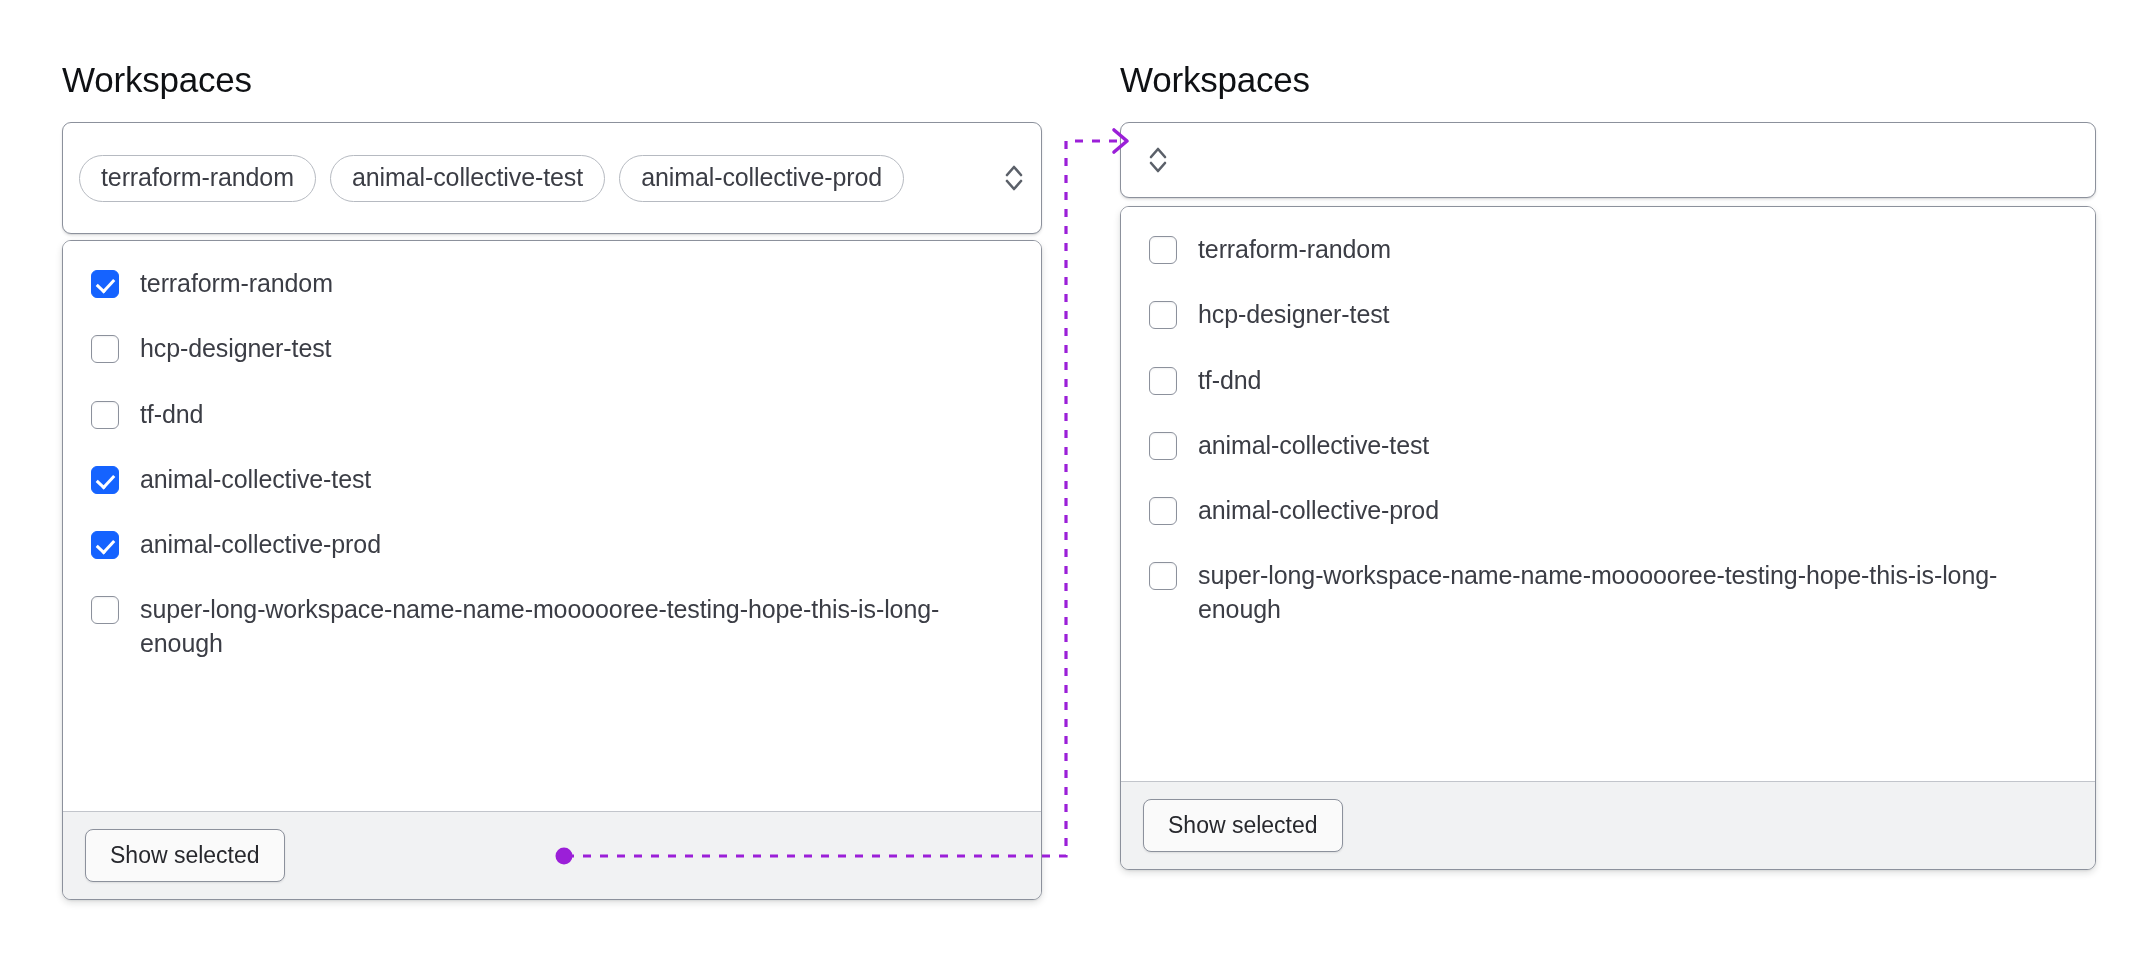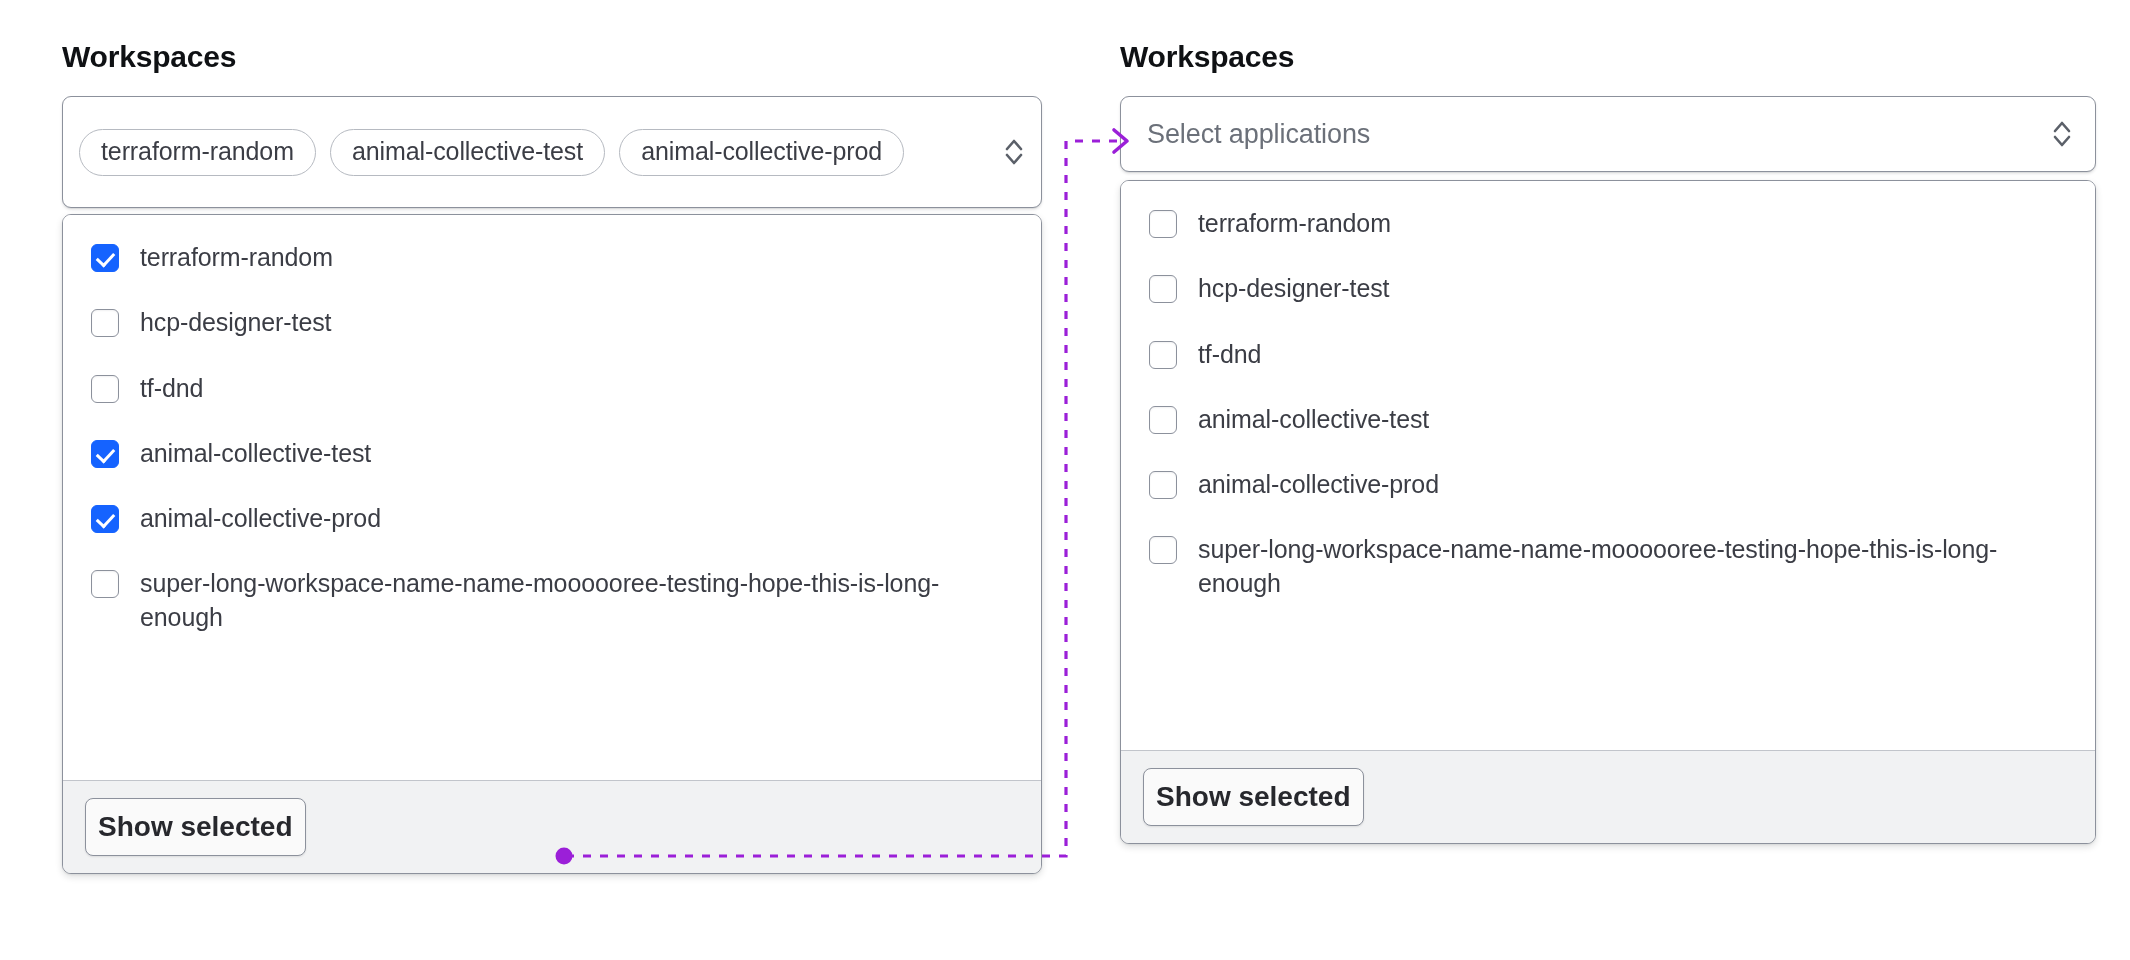--- a/index.html
+++ b/index.html
@@ -6,24 +6,25 @@
   html, body {
     width: 2130px; height: 960px;
     background: #ffffff;
     font-family: "Liberation Sans", sans-serif;
     overflow: hidden;
   }
   .stage { position: relative; width: 2130px; height: 960px; }
 
   
   .field-label {
-    font-size: 30px;
-    font-weight: 700;
+    font-size: 35px;
+    font-weight: 400;
     color: #0f1114;
     letter-spacing: -0.2px;
+    margin-top: 20px;
   }
   .control-shell {
     background: #ffffff;
     border: 1.5px solid #8c919c;
     border-radius: 9px;
     box-shadow: 0 2px 3px rgba(16,22,26,0.10), 0 1px 1px rgba(16,22,26,0.07);
   }
   .dropdown-panel {
     background: #ffffff;
     border: 1.5px solid #8c919c;
@@ -79,28 +80,27 @@
     background: #f1f2f3;
     border-top: 1.5px solid #c2c5cb;
     padding: 17px 22px;
     display: flex;
     gap: 17px;
   }
   .btn {
     background: #fafafa;
     border: 1.5px solid #8c919c;
     border-radius: 8px;
-    padding: 12px 12px;
+    padding: 12px 24px;
     font-family: "Liberation Sans", sans-serif;
-    font-size: 28px;
+    font-size: 23px;
     color: #27282d;
     box-shadow: 0 1px 2px rgba(16,22,26,0.10);
     white-space: nowrap;
     cursor: pointer;
-    font-weight: bold;
   }
   .caret-sort { width: 22px; height: 34px; flex: 0 0 auto; }
 
   
   .left-group { position: absolute; left: 62px; top: 40px; width: 980px; }
   .left-label { margin-bottom: 22px; }
   .pill-box {
     min-height: 112px;
     padding: 14px 16px;
     display: flex;
@@ -202,21 +202,20 @@
         <button class="btn">Show selected</button>
       </div>
     </div>
   </div>
 
   <div class="right-group">
 
     <div class="field-label right-label">Workspaces</div>
 
     <div class="control-shell select-trigger">
-      <span class="placeholder">Select applications</span>
       <svg class="caret-sort" viewBox="0 0 22 34">
         <path d="M4 14 L11 6 L18 14" fill="none" stroke="#5b6069" stroke-width="2.6" stroke-linecap="round" stroke-linejoin="round"></path>
         <path d="M4 20 L11 28 L18 20" fill="none" stroke="#5b6069" stroke-width="2.6" stroke-linecap="round" stroke-linejoin="round"></path>
       </svg>
     </div>
 
     <div class="dropdown-panel right-panel">
       <div class="option-list">
 
         <div class="option-row">

